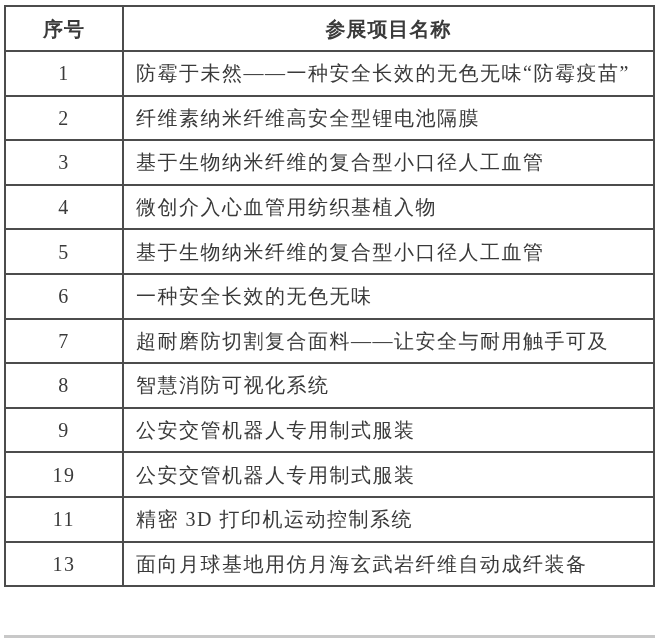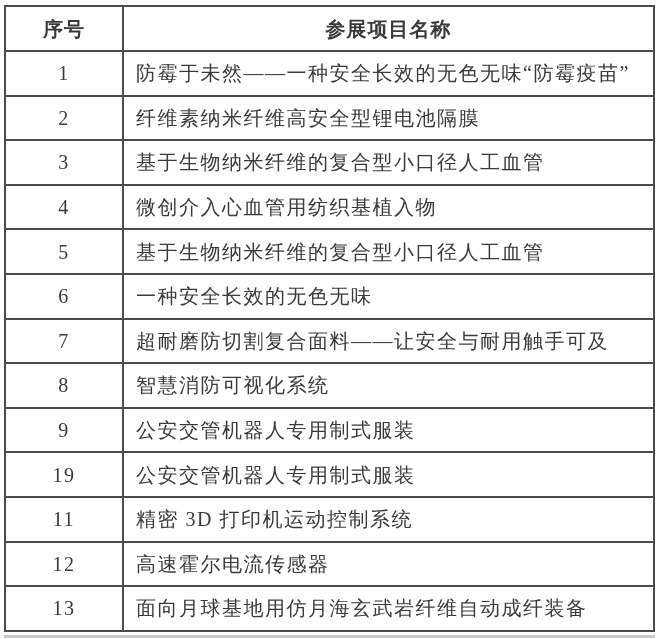--- a/index.html
+++ b/index.html
@@ -109,23 +109,19 @@
       </tr>
       <tr>
         <td class="col-no">19</td>
         <td class="col-name">公安交管机器人专用制式服装</td>
       </tr>
       <tr>
         <td class="col-no">11</td>
         <td class="col-name">精密 3D 打印机运动控制系统</td>
       </tr>
       <tr>
-        <td class="col-no">12</td>
-        <td class="col-name">高速霍尔电流传感器</td>
-      </tr>
-      <tr>
         <td class="col-no">13</td>
         <td class="col-name">面向月球基地用仿月海玄武岩纤维自动成纤装备</td>
       </tr>
     </tbody>
 </table>
 
 <div class="cutoff-edge"></div>
 
 </body></html>

